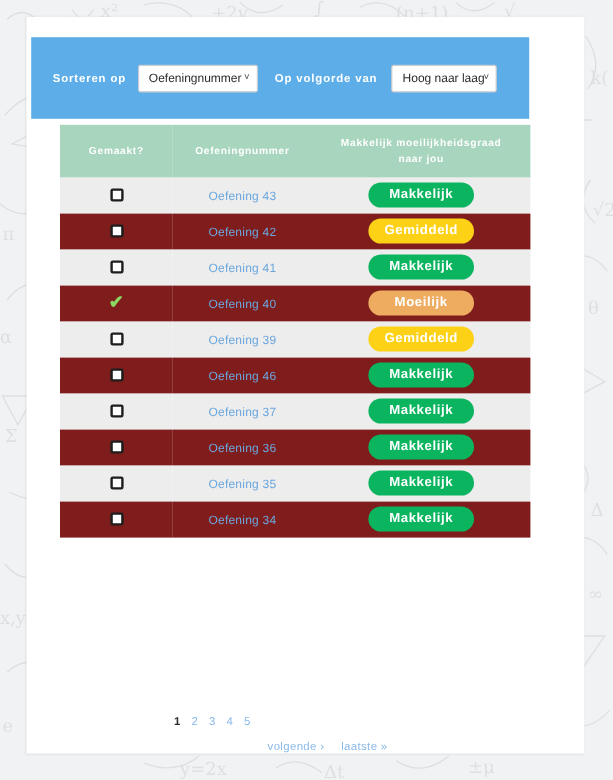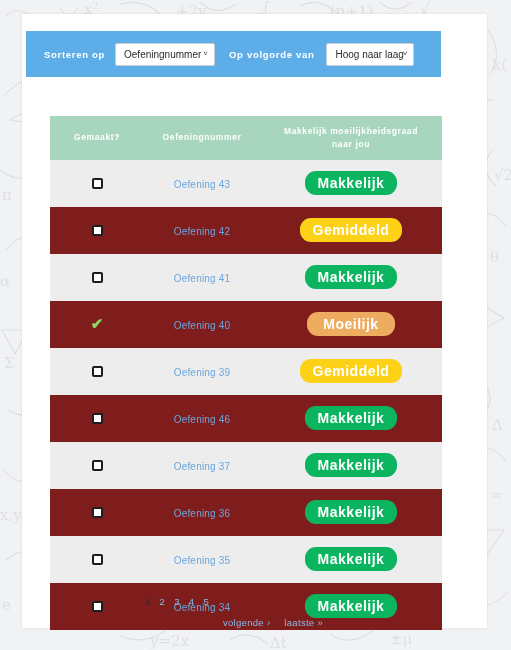--- a/index.html
+++ b/index.html
@@ -38,21 +38,21 @@
     background: #ffffff;
     box-shadow: 0 0 2px rgba(0,0,0,0.12);
   }
 
   
   .sort-bar {
     position: absolute;
     left: 26px;
     top: 31px;
     width: 415px;
-    height: 46px;
+    height: 68px;
     background: #5dade8;
     display: flex;
     align-items: center;
     padding-left: 18px;
     box-sizing: border-box;
   }
   .sort-label {
     color: #ffffff;
     font-size: 9.5px;
     font-weight: bold;
@@ -88,21 +88,21 @@
     line-height: 1;
   }
   .gap-a { width: 10px; }
   .gap-b { width: 14px; }
   .gap-c { width: 12px; }
 
   
   .table-wrap {
     position: absolute;
     left: 50px;
-    top: 116px;
+    top: 104px;
     width: 368px;
   }
   table.ex-table {
     width: 368px;
     border-collapse: collapse;
     table-layout: fixed;
   }
   table.ex-table thead th {
     background: #a8d5bd;
     color: #ffffff;
@@ -110,21 +110,21 @@
     font-weight: bold;
     letter-spacing: 0.6px;
     padding: 9px 4px;
     vertical-align: middle;
     line-height: 1.5;
   }
   .col-done   { width: 86px; }
   .col-num    { width: 108px; }
   .col-diff   { width: 174px; }
 
-  table.ex-table tbody tr { height: 47px; }
+  table.ex-table tbody tr { height: 30px; }
   table.ex-table tbody tr.odd  { background: #ededed; }
   table.ex-table tbody tr.even { background: #7f1d1d; }
   table.ex-table tbody td {
     text-align: center;
     vertical-align: middle;
     padding: 0;
   }
 
   .checkbox {
     display: inline-block;
@@ -150,21 +150,21 @@
     text-decoration: none;
     letter-spacing: 0.2px;
   }
 
   .badge {
     display: inline-block;
     min-width: 62px;
     padding: 3px 13px;
     border-radius: 11px;
     color: #ffffff;
-    font-size: 14px;
+    font-size: 11px;
     font-weight: bold;
     letter-spacing: 0.5px;
     line-height: 1.35;
   }
   .badge-green  { background: #0bb560; }
   .badge-yellow { background: #fdd116; }
   .badge-orange { background: #eeac61; }
 
   
   .pagination {

